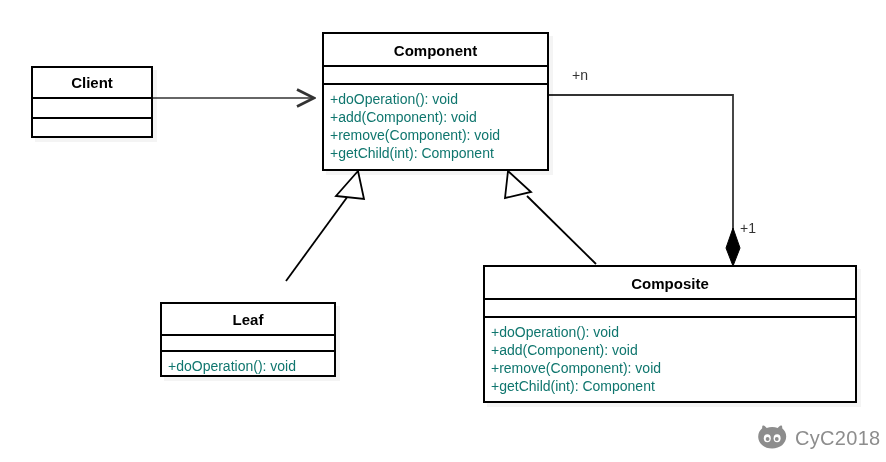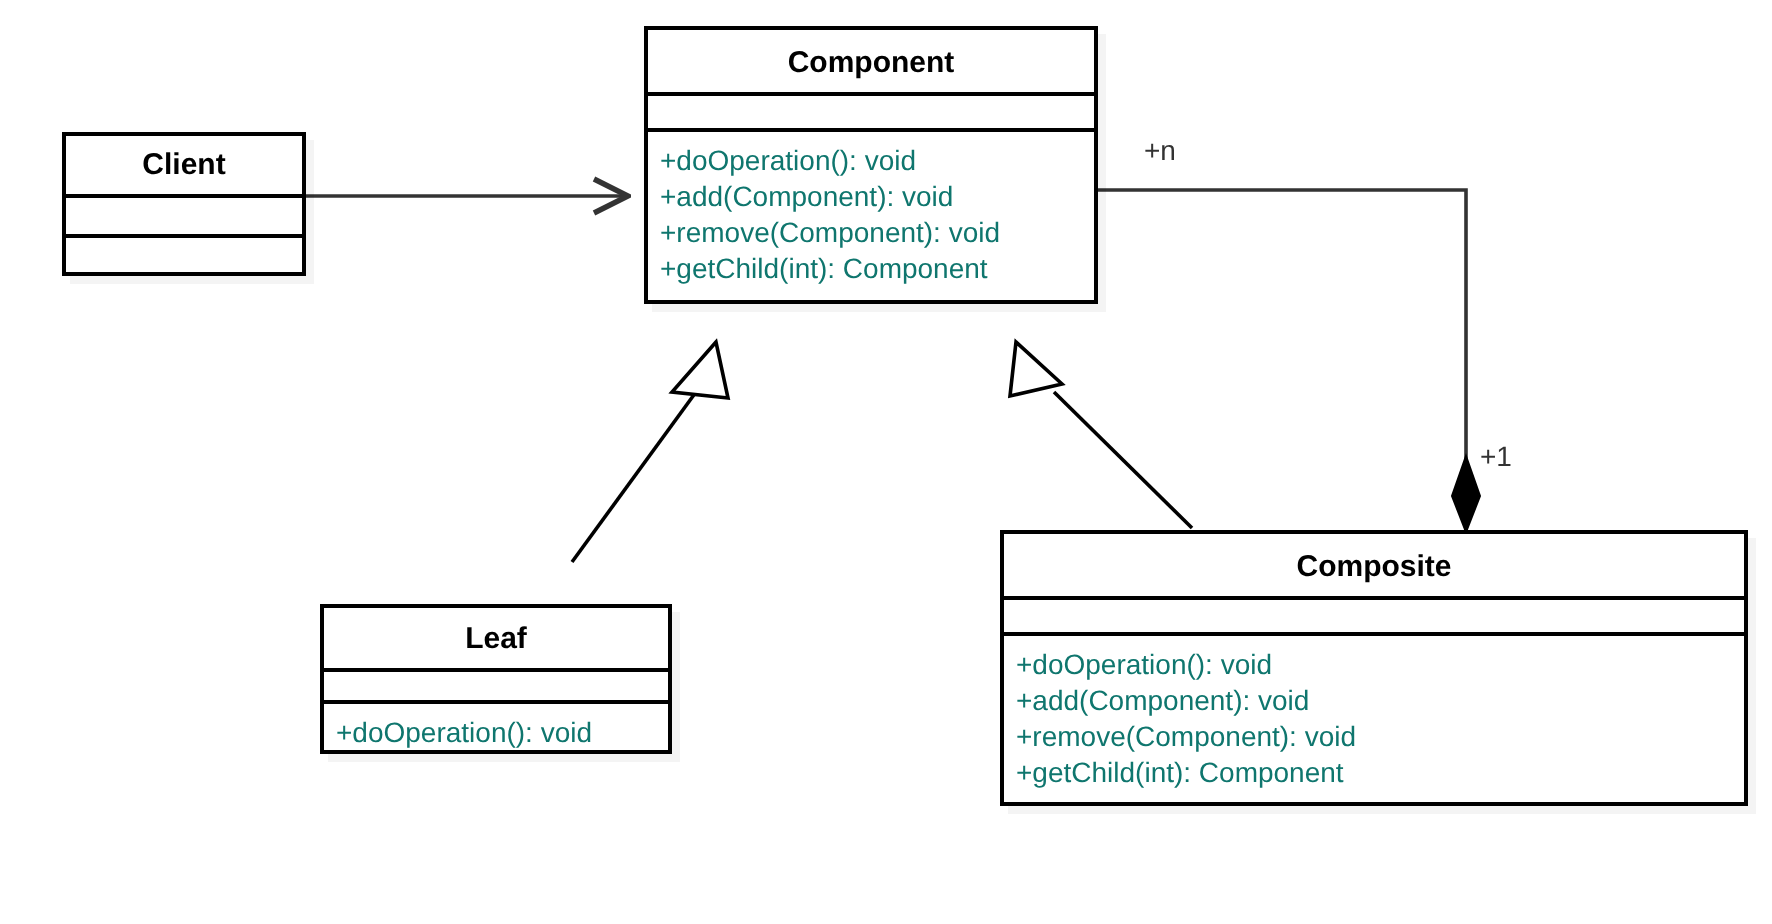--- a/index.html
+++ b/index.html
@@ -64,39 +64,39 @@
     left: 31px;
     top: 66px;
     width: 122px;
     height: 72px;
   }
   #box-client .uml-title { padding-top: 7px; height: 29px; border-radius: 14px; }
   #box-client .uml-attrs { height: 18px; }
 
   #box-component {
     left: 322px;
-    top: 13px;
+    top: 32px;
     width: 227px;
     height: 139px;
   }
   #box-component .uml-title { padding-top: 9px; height: 31px; }
   #box-component .uml-attrs { height: 16px; }
 
   #box-leaf {
     left: 160px;
     top: 280px;
     width: 176px;
     height: 75px;
     margin-top: 22px;
   }
   #box-leaf .uml-title { padding-top: 8px; height: 30px; }
   #box-leaf .uml-attrs { height: 14px; }
 
   #box-composite {
-    left: 500px;
+    left: 483px;
     top: 265px;
     width: 374px;
     height: 138px;
   }
   #box-composite .uml-title { padding-top: 9px; height: 31px; }
   #box-composite .uml-attrs { height: 16px; }
 
   
   .edge-label {
     position: absolute;
@@ -202,14 +202,28 @@
       <div class="op">+doOperation(): void</div>
       <div class="op">+add(Component): void</div>
       <div class="op">+remove(Component): void</div>
       <div class="op">+getChild(int): Component</div>
     </div>
   </div>
 
   <div class="edge-label" id="label-n">+n</div>
   <div class="edge-label" id="label-1">+1</div>
 
+  <div id="watermark">
+    <svg width="30" height="26" viewBox="0 0 30 26">
+      <path d="M4.2 3.2 C4.0 1.2 4.6 0.4 5.4 0.6 C6.6 0.9 7.9 2.0 8.7 3.0
+               C10.4 2.4 12.2 2.1 14.2 2.1 C16.2 2.1 18.0 2.4 19.7 3.0
+               C20.5 2.0 21.8 0.9 23.0 0.6 C23.8 0.4 24.4 1.2 24.2 3.2
+               C26.6 5.2 28.2 8.0 28.2 11.6 C28.2 18.6 22.0 23.6 14.2 23.6
+               C6.4 23.6 0.2 18.6 0.2 11.6 C0.2 8.0 1.8 5.2 4.2 3.2 Z" fill="#8d8d8d"></path>
+      <ellipse cx="9.3" cy="13.3" rx="3.5" ry="4.0" fill="#ffffff"></ellipse>
+      <ellipse cx="19.1" cy="13.3" rx="3.5" ry="4.0" fill="#ffffff"></ellipse>
+      <circle cx="9.6" cy="14.0" r="1.9" fill="#8d8d8d"></circle>
+      <circle cx="18.8" cy="14.0" r="1.9" fill="#8d8d8d"></circle>
+    </svg>
+    <span class="wm-text">CyC2018</span>
+  </div>
 
 </div>
 
 </body></html>

